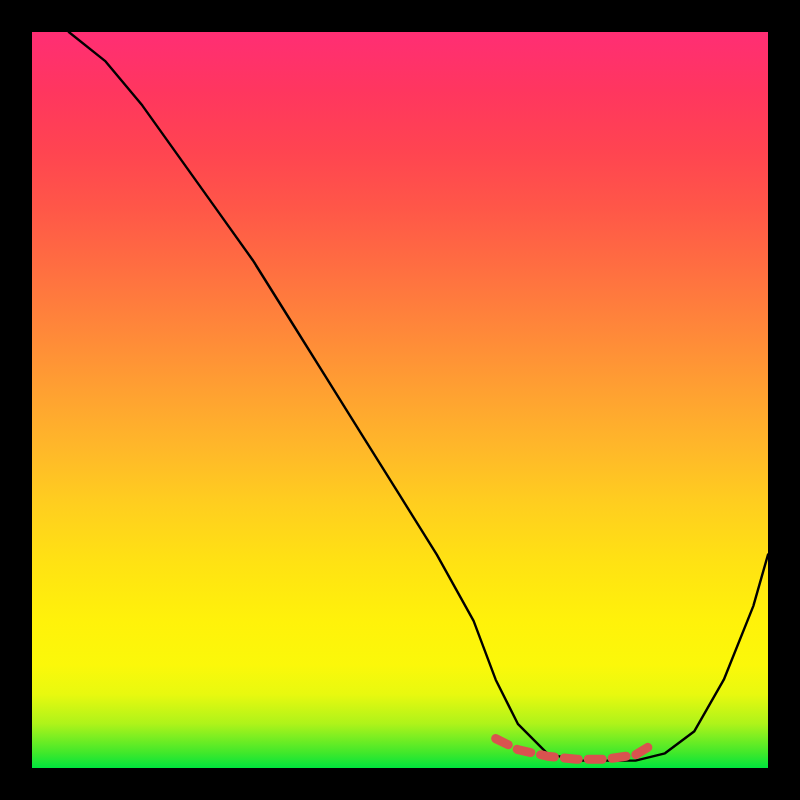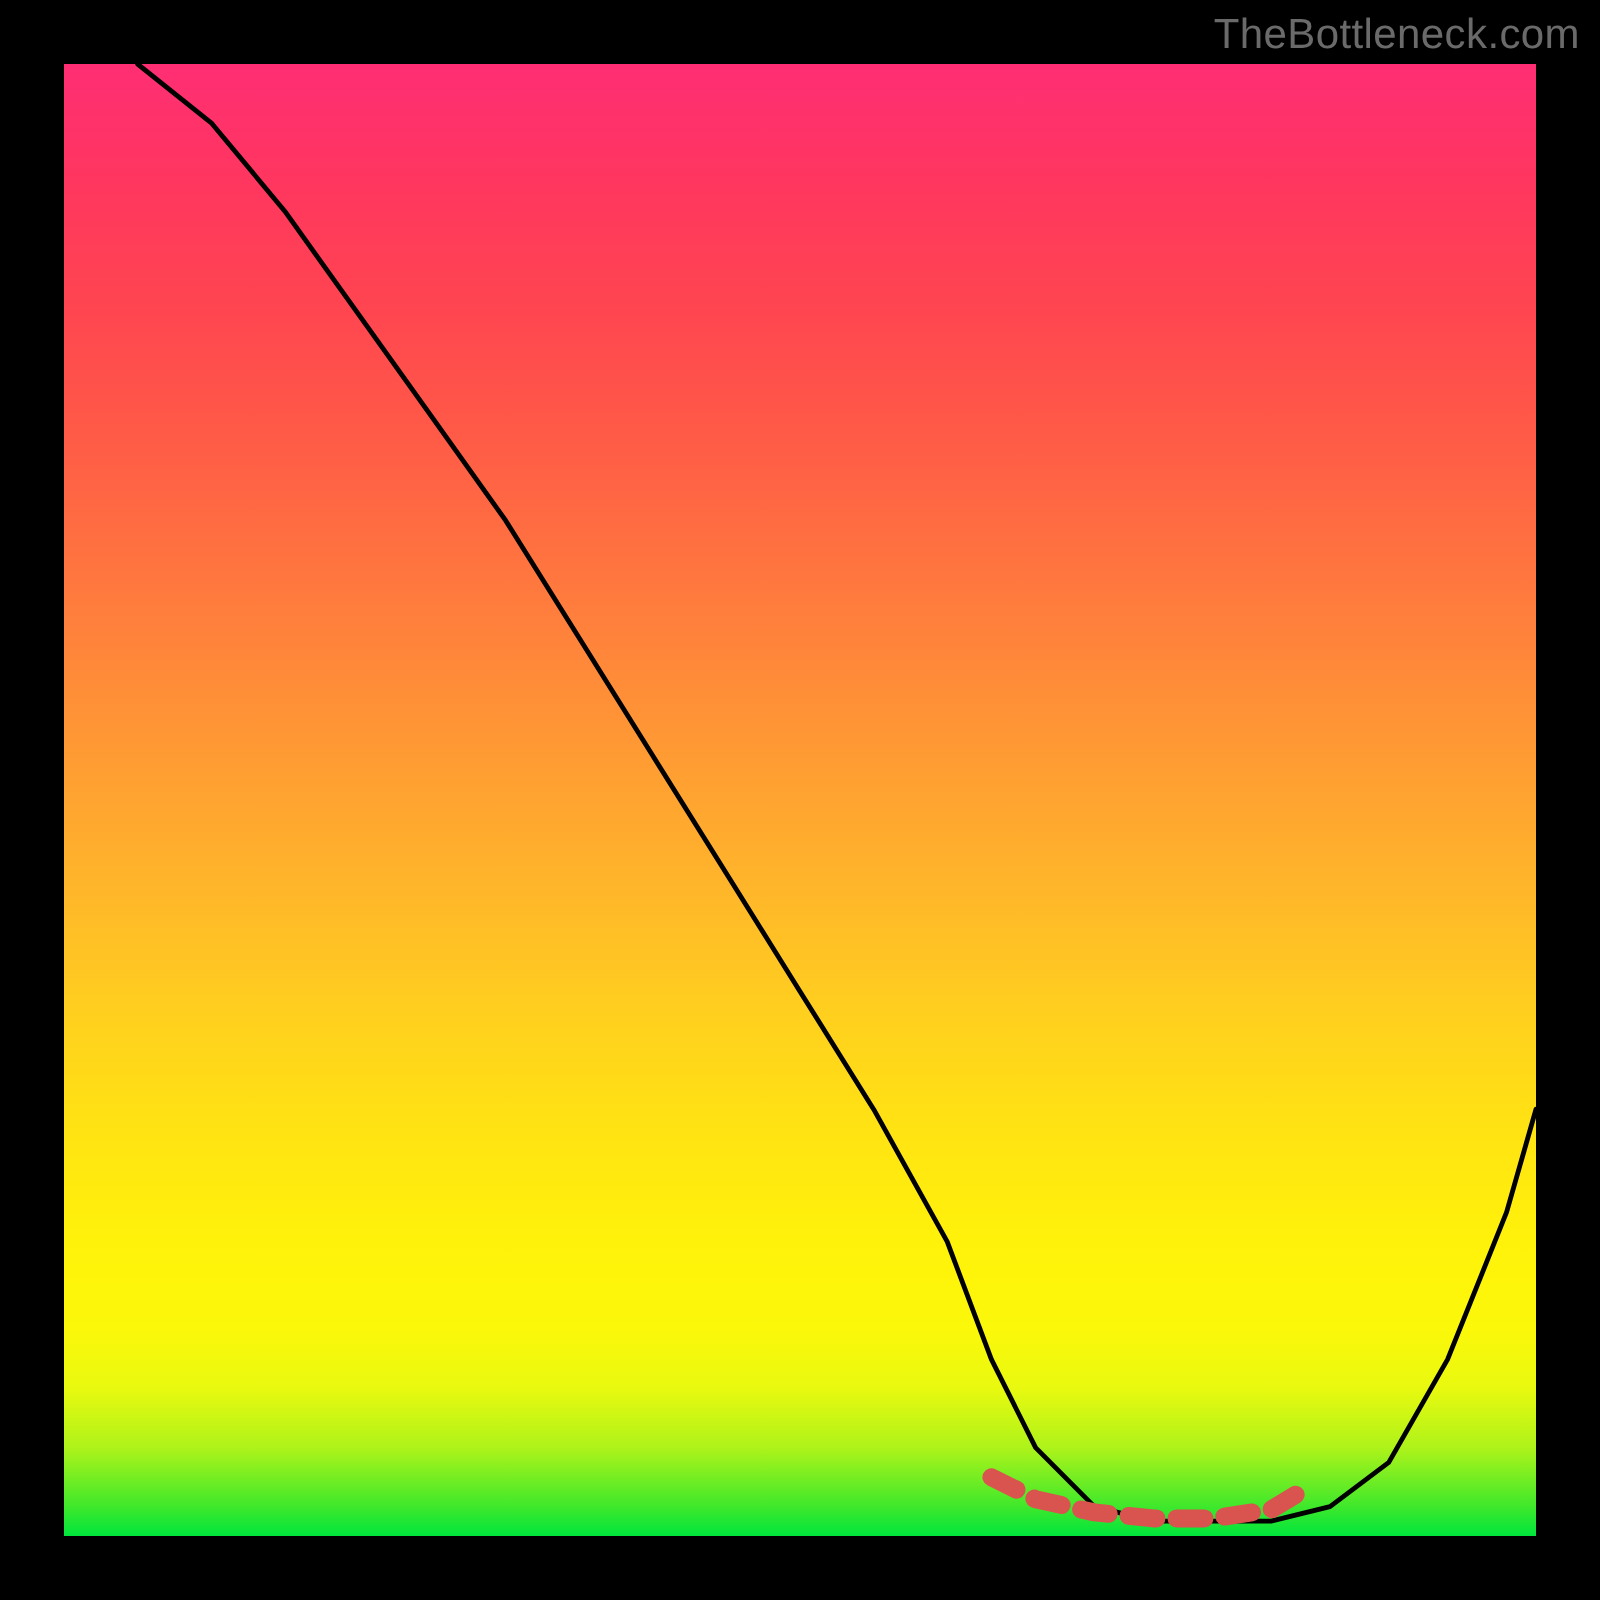--- a/index.html
+++ b/index.html
@@ -58,21 +58,20 @@
     top: 0;
     width: 736px;
     height: 736px;
     z-index: 2;
   }
 </style>
 </head>
 <body>
 
 <div class="chart-outer">
-  <div class="watermark">TheBottleneck.com</div>
 
   <div class="plot-area">
     <svg class="curve" viewBox="0 0 736 736" preserveAspectRatio="none">
       <path id="main-curve-path" fill="none" stroke="#000" stroke-width="2.4" stroke-linecap="round" stroke-linejoin="round" d="M36.8 0.0 L73.6 29.4 L110.4 73.6 L147.2 125.1 L184.0 176.6 L220.8 228.2 L257.6 287.0 L294.4 345.9 L331.2 404.8 L368.0 463.7 L404.8 522.6 L441.6 588.8 L463.7 647.7 L485.8 691.8 L515.2 721.3 L544.6 728.6 L574.1 728.6 L603.5 728.6 L633.0 721.3 L662.4 699.2 L691.8 647.7 L721.3 574.1 L736.0 522.6"></path>
       <path id="band-path" fill="none" stroke="#d9534f" stroke-width="9" stroke-linecap="round" stroke-linejoin="round" stroke-dasharray="14 10" d="M463.7 706.6 L485.8 717.6 L515.2 724.2 L544.6 727.2 L574.1 727.2 L603.5 722.8 L618.2 713.9"></path>
     </svg>
   </div>
 </div>
 
 </body></html>

